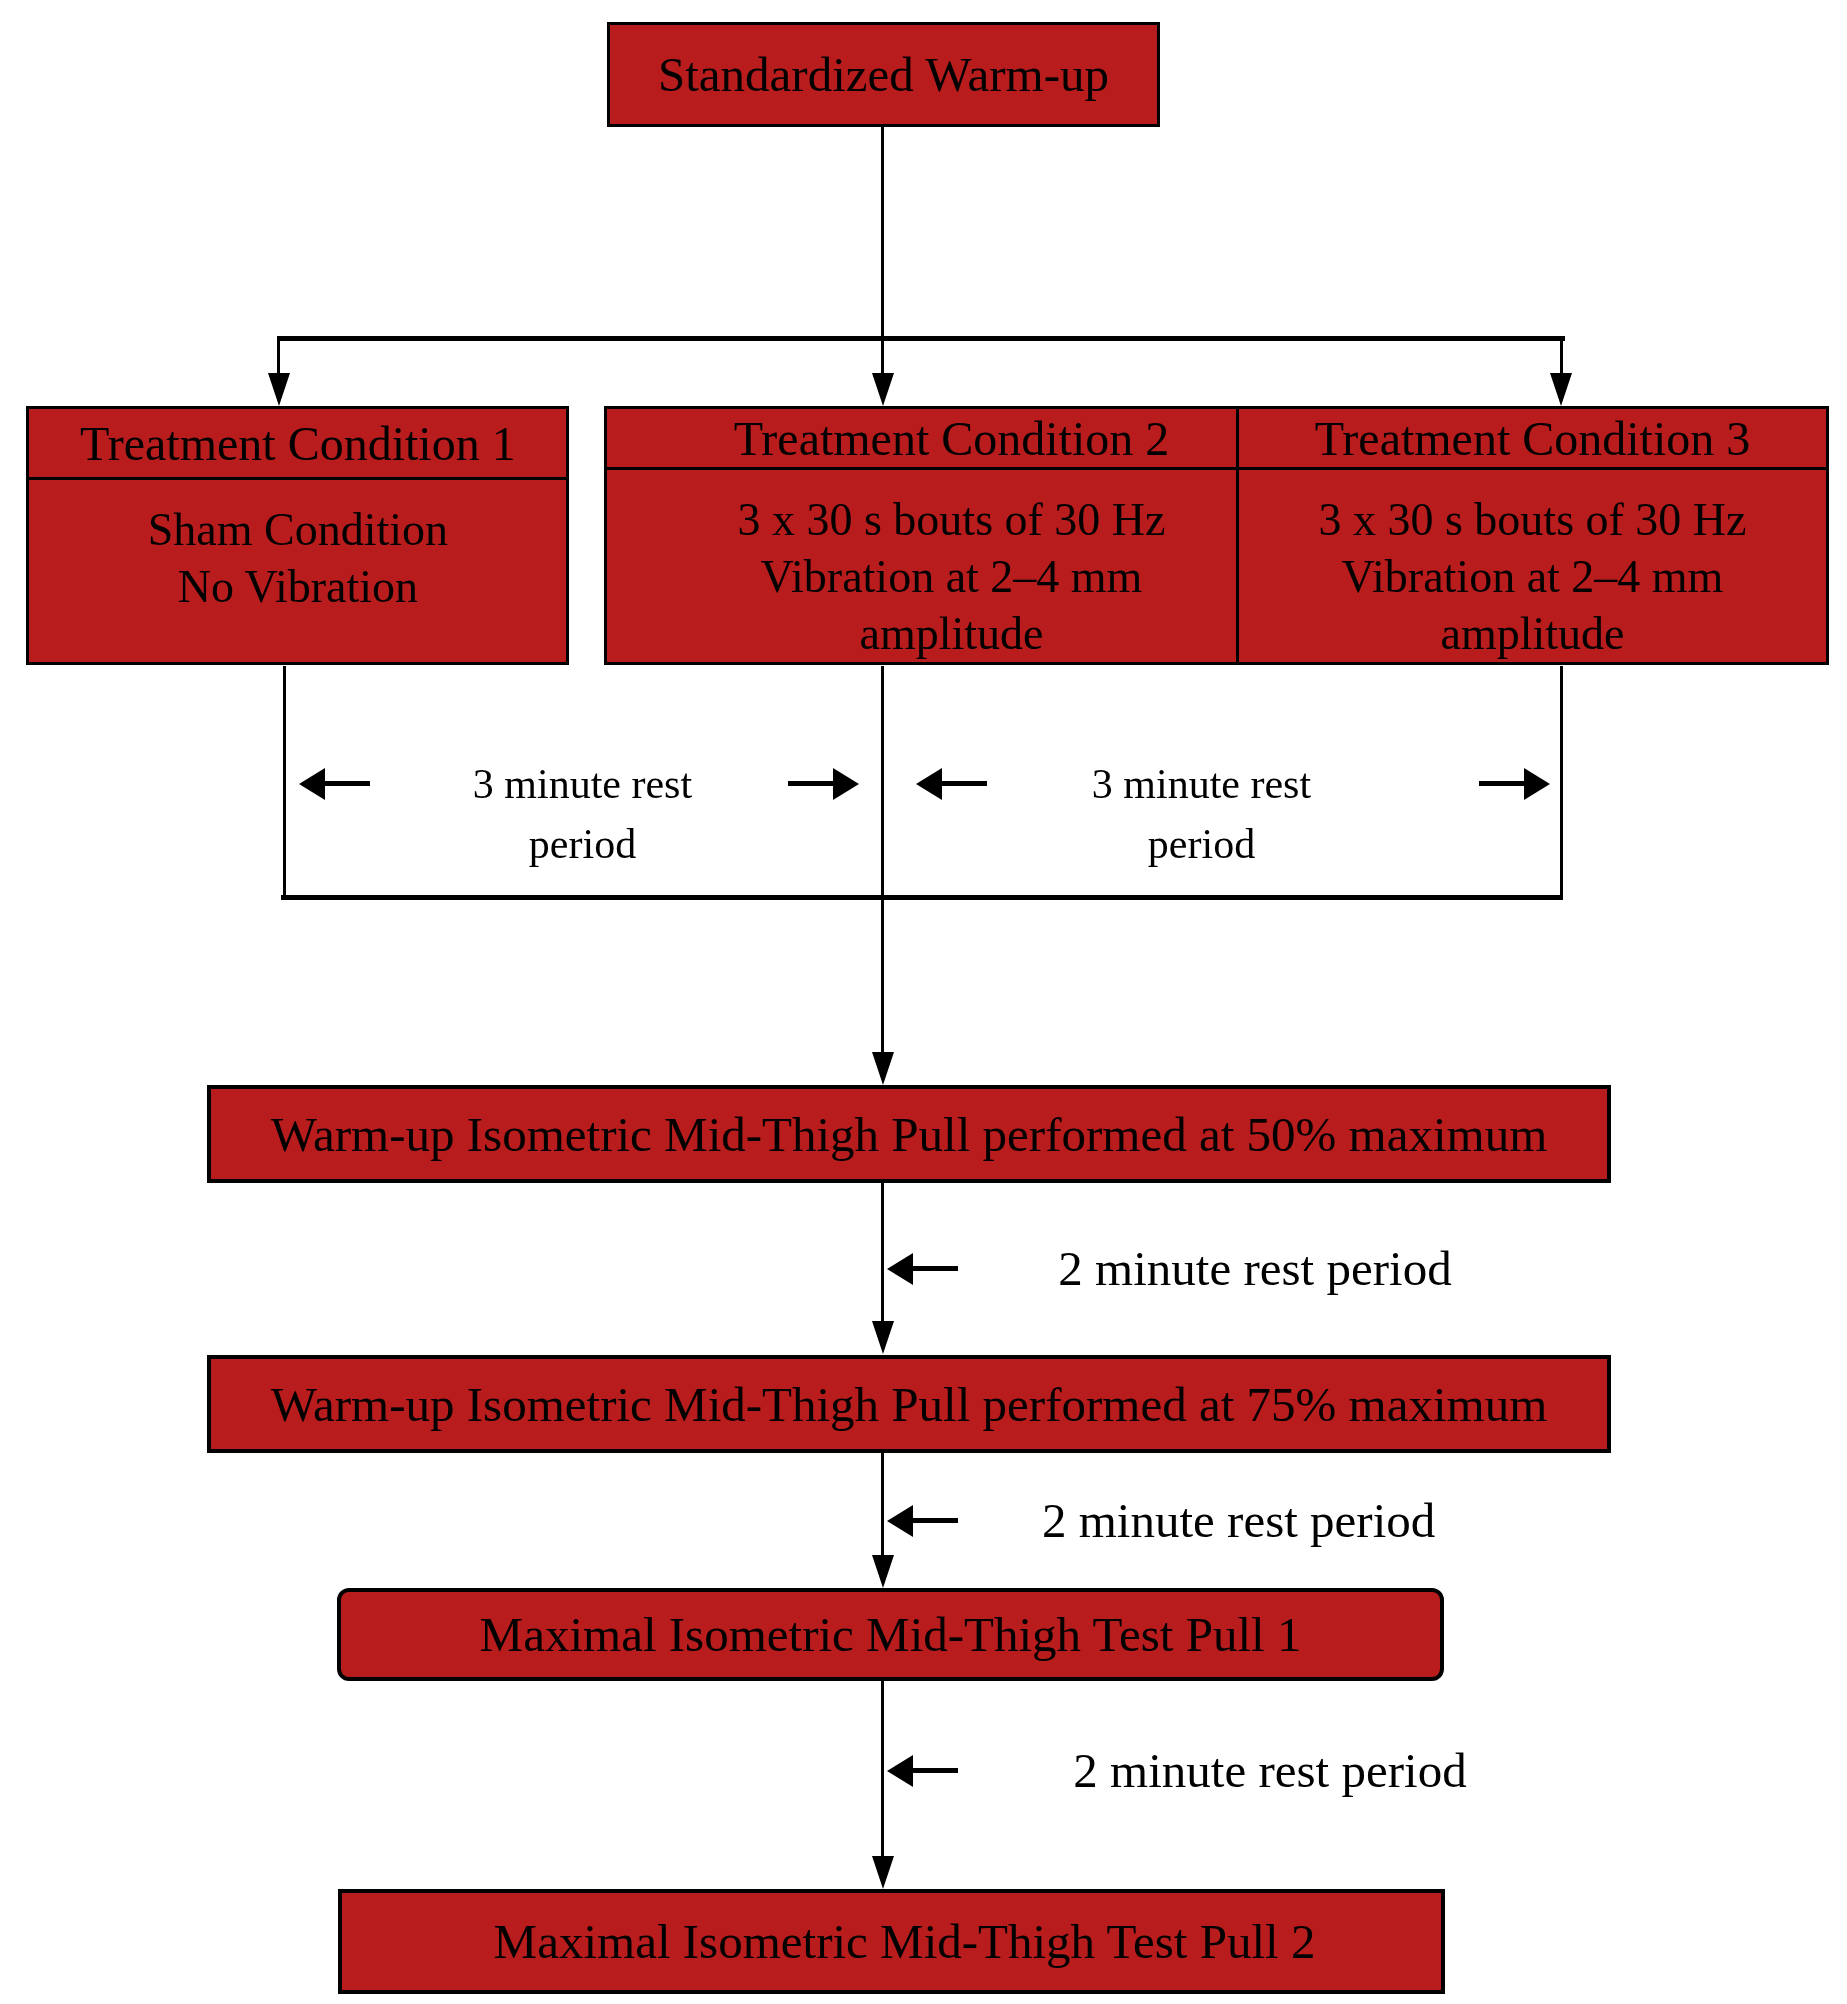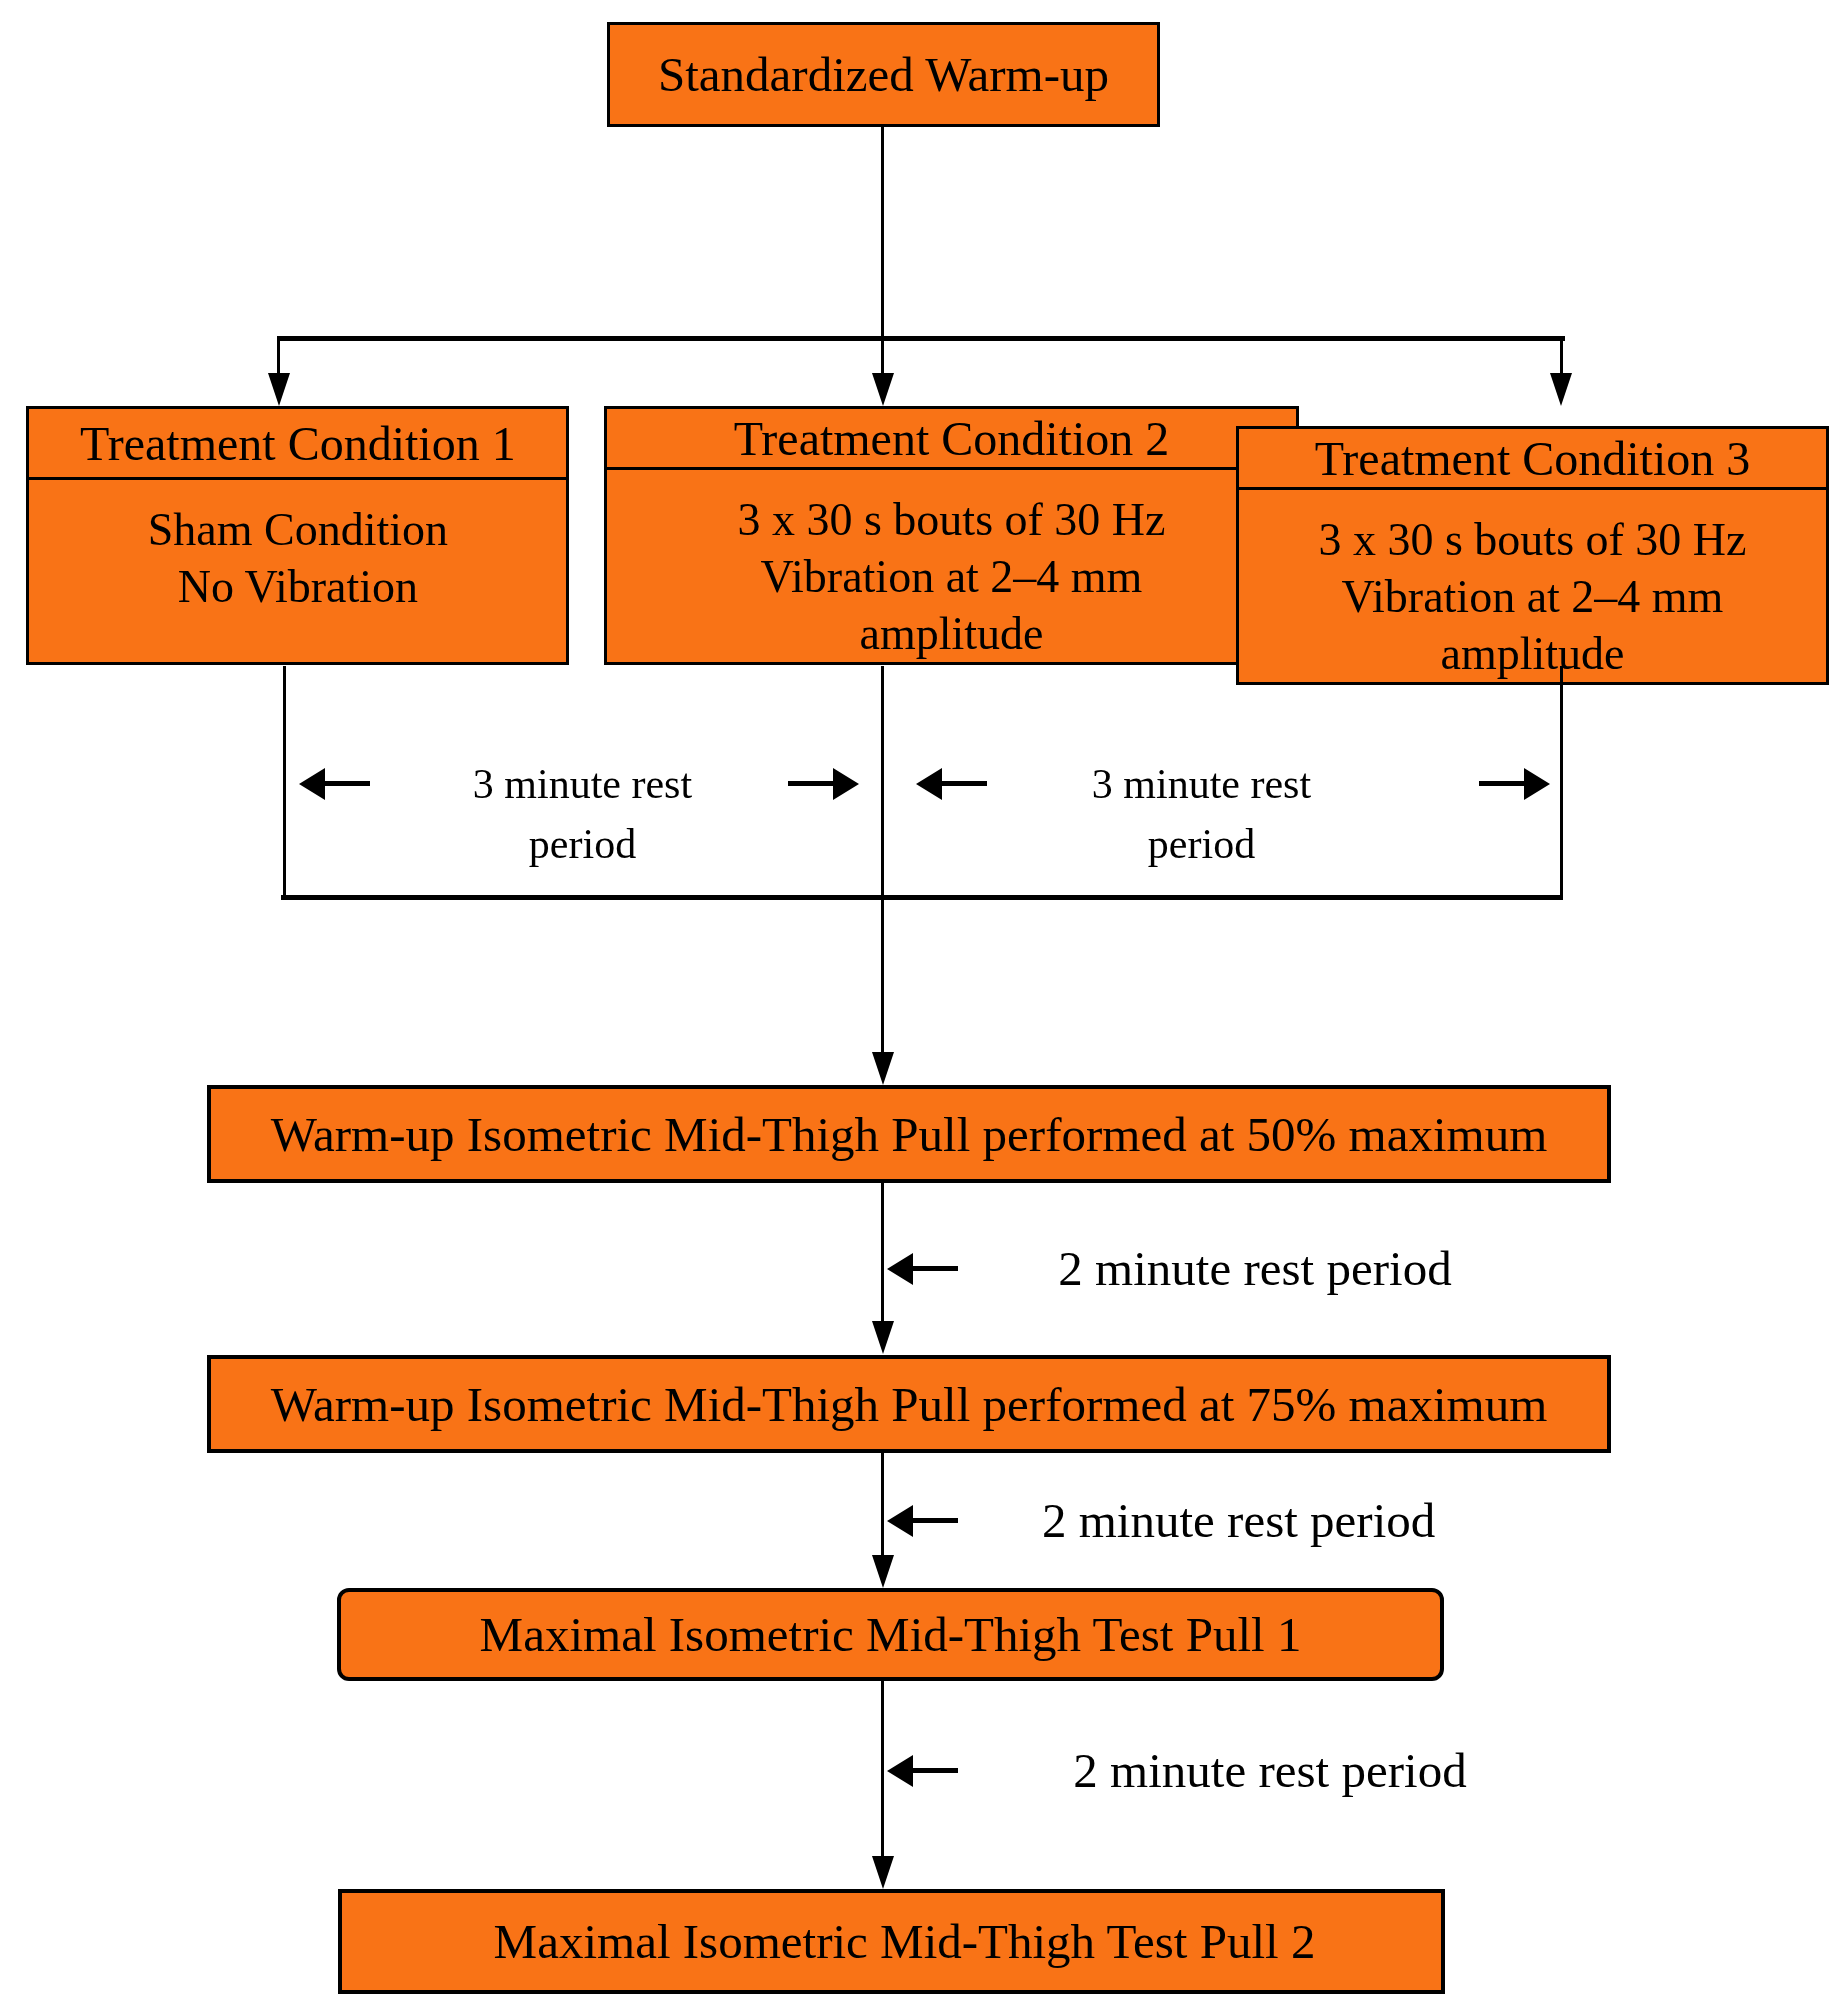--- a/index.html
+++ b/index.html
@@ -2,21 +2,21 @@
 <html style="font-size:7.8px"><head>
 <meta charset="utf-8">
 <style>
   * { margin:0; padding:0; box-sizing:border-box; }
   html, body { width:1847px; height:2005px; background:#ffffff; }
   .canvas {
     position:relative; width:1847px; height:2005px; background:#ffffff;
     font-family:"Liberation Serif", serif; color:#000;
   }
   .box {
-    position:absolute; background:#f97316; border:3.9px solid #000;
+    position:absolute; background:#b91c1c; border:3.9px solid #000;
     display:flex; align-items:center; justify-content:center;
     text-align:center;
   }
   .box-big { border-width:4.9px; font-size:49px; }
   .cond { flex-direction:column; align-items:stretch; justify-content:flex-start; padding:0; }
   .cond-header {
     height:71px; border-bottom:3.9px solid #000;
     display:flex; align-items:center; justify-content:center;
     font-size:48px;
   }
@@ -76,21 +76,21 @@
 No Vibration</div>
   </div>
 
   <div class="box cond" style="left:604px; top:406px; width:695px; height:259px;">
     <div class="cond-header">Treatment Condition 2</div>
     <div class="cond-body">3 x 30 s bouts of 30 Hz
 Vibration at 2–4 mm
 amplitude</div>
   </div>
 
-  <div class="box cond" style="left:1236px; top:426px; width:593px; height:259px;">
+  <div class="box cond" style="left:1236px; top:406px; width:593px; height:259px;">
     <div class="cond-header">Treatment Condition 3</div>
     <div class="cond-body">3 x 30 s bouts of 30 Hz
 Vibration at 2–4 mm
 amplitude</div>
   </div>
 
   <div class="vline" style="left:283px; top:666px; height:233px;"></div>
   <div class="vline" style="left:1560px; top:666px; height:233px;"></div>
 
   <div class="vline" style="left:881px; top:666px; height:389px;"></div>

